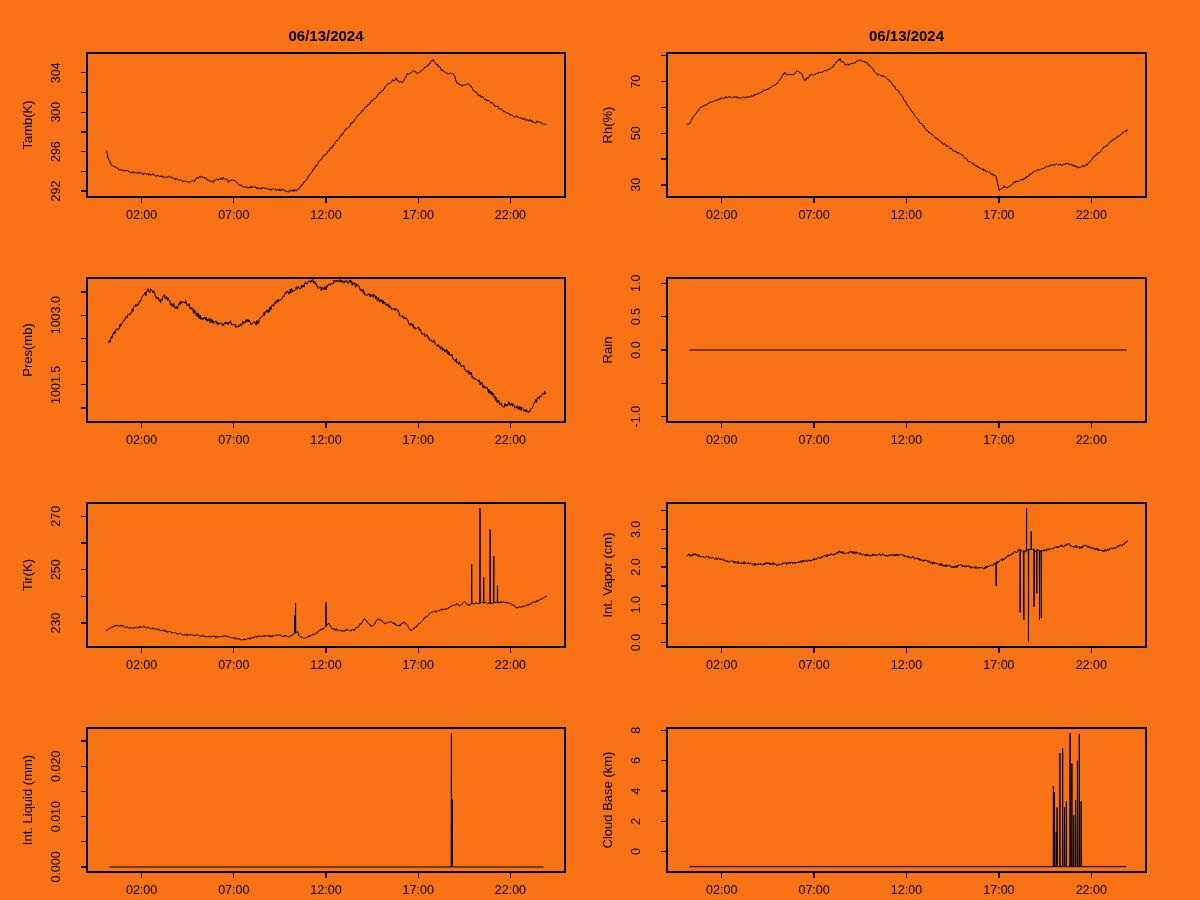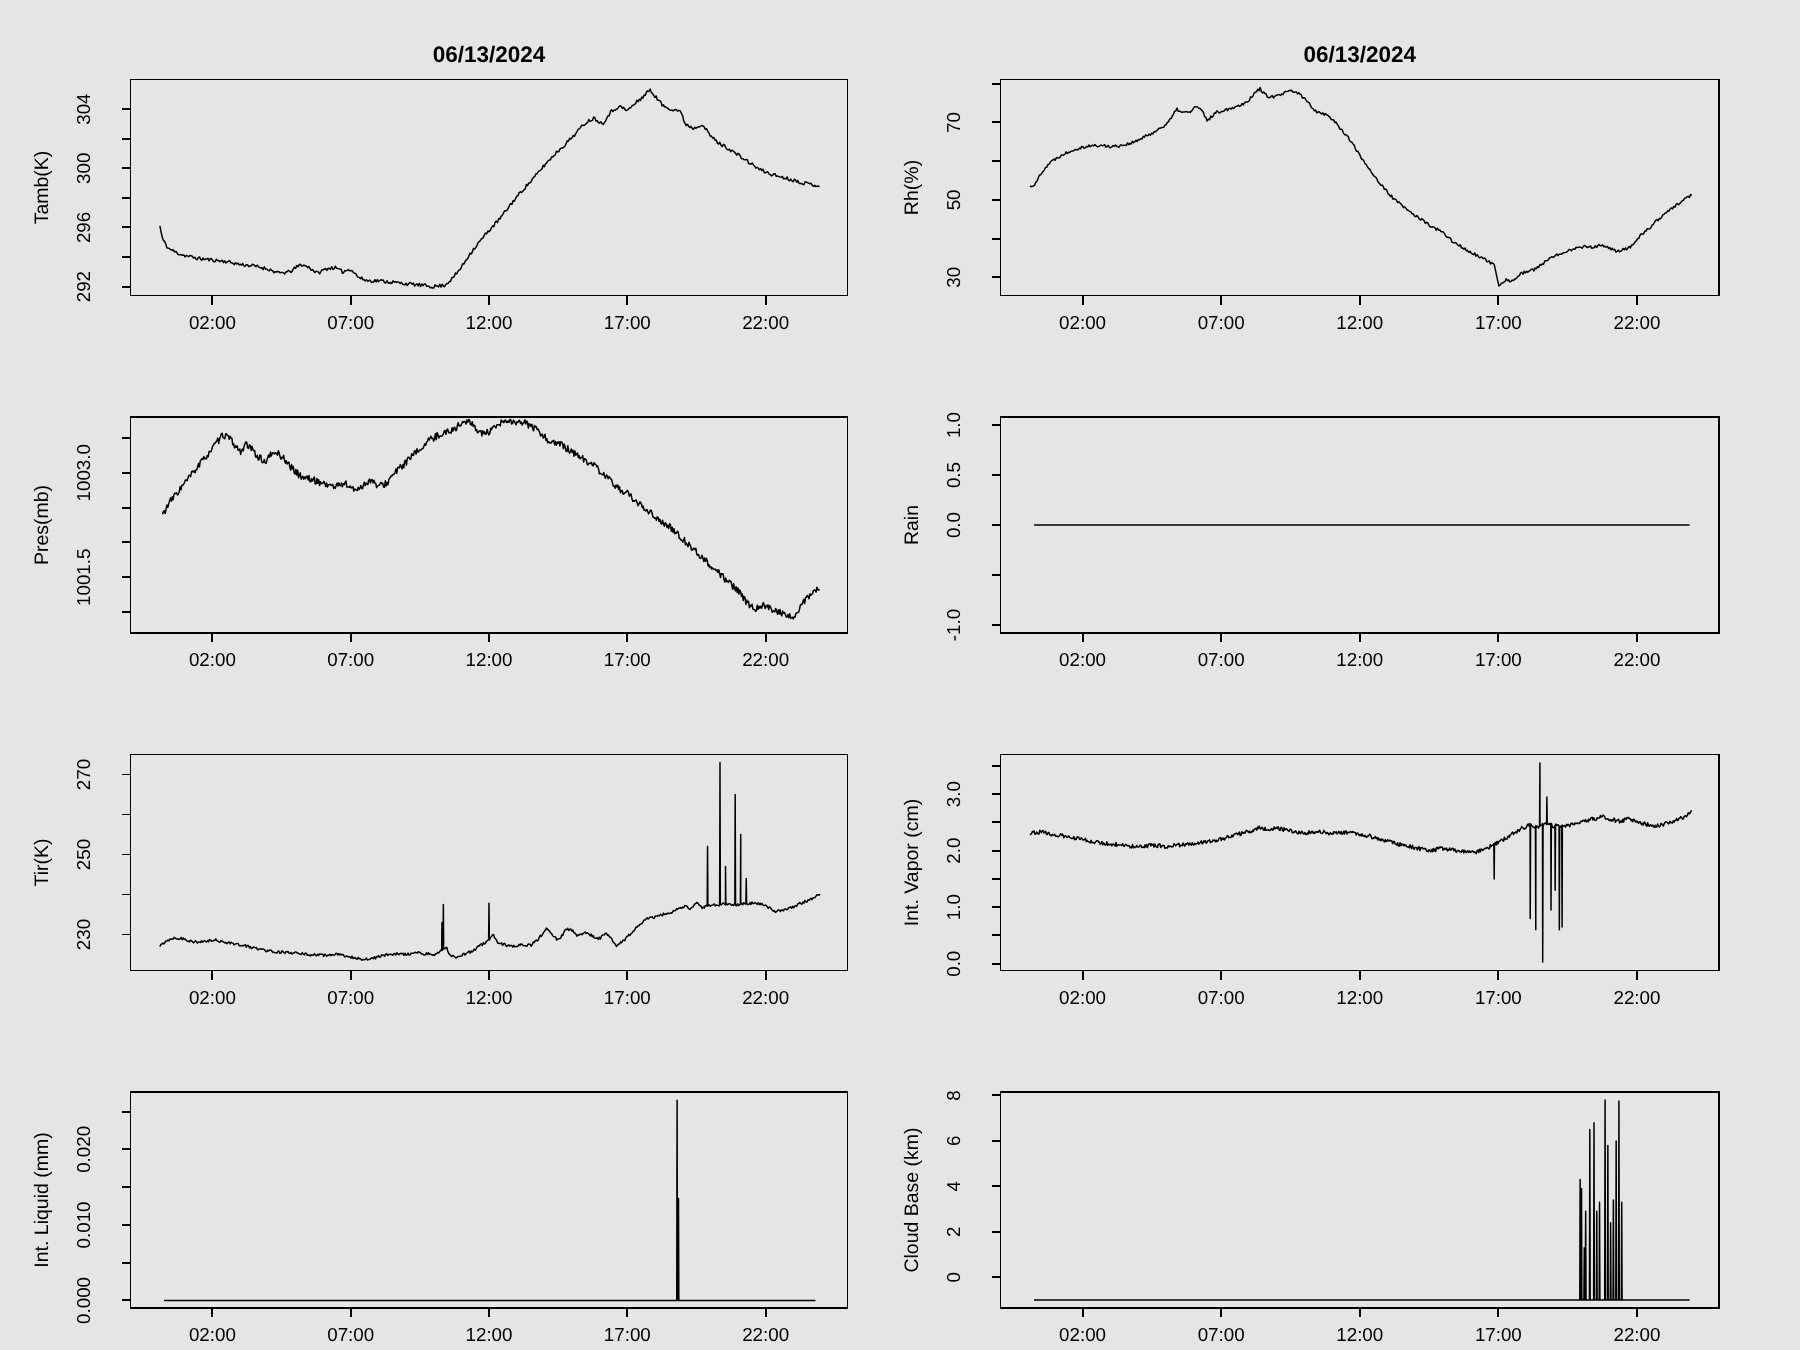--- a/index.html
+++ b/index.html
@@ -1,19 +1,19 @@
 <!DOCTYPE html>
 <html><head>
 <meta charset="utf-8">
 <style>
   html,body{margin:0;padding:0;background:#ffffff;}
   #figure{
     position:relative;
     width:1200px;height:900px;
-    background:#e5e5e5;
+    background:#f97316;
     font-family:"Liberation Sans", sans-serif;
     overflow:hidden;
   }
   .panel{position:absolute;width:600px;height:225px;}
   .panel svg{display:block;width:600px;height:225px;}
   text{fill:#000000;}
 </style>
 </head>
 <body>
 

